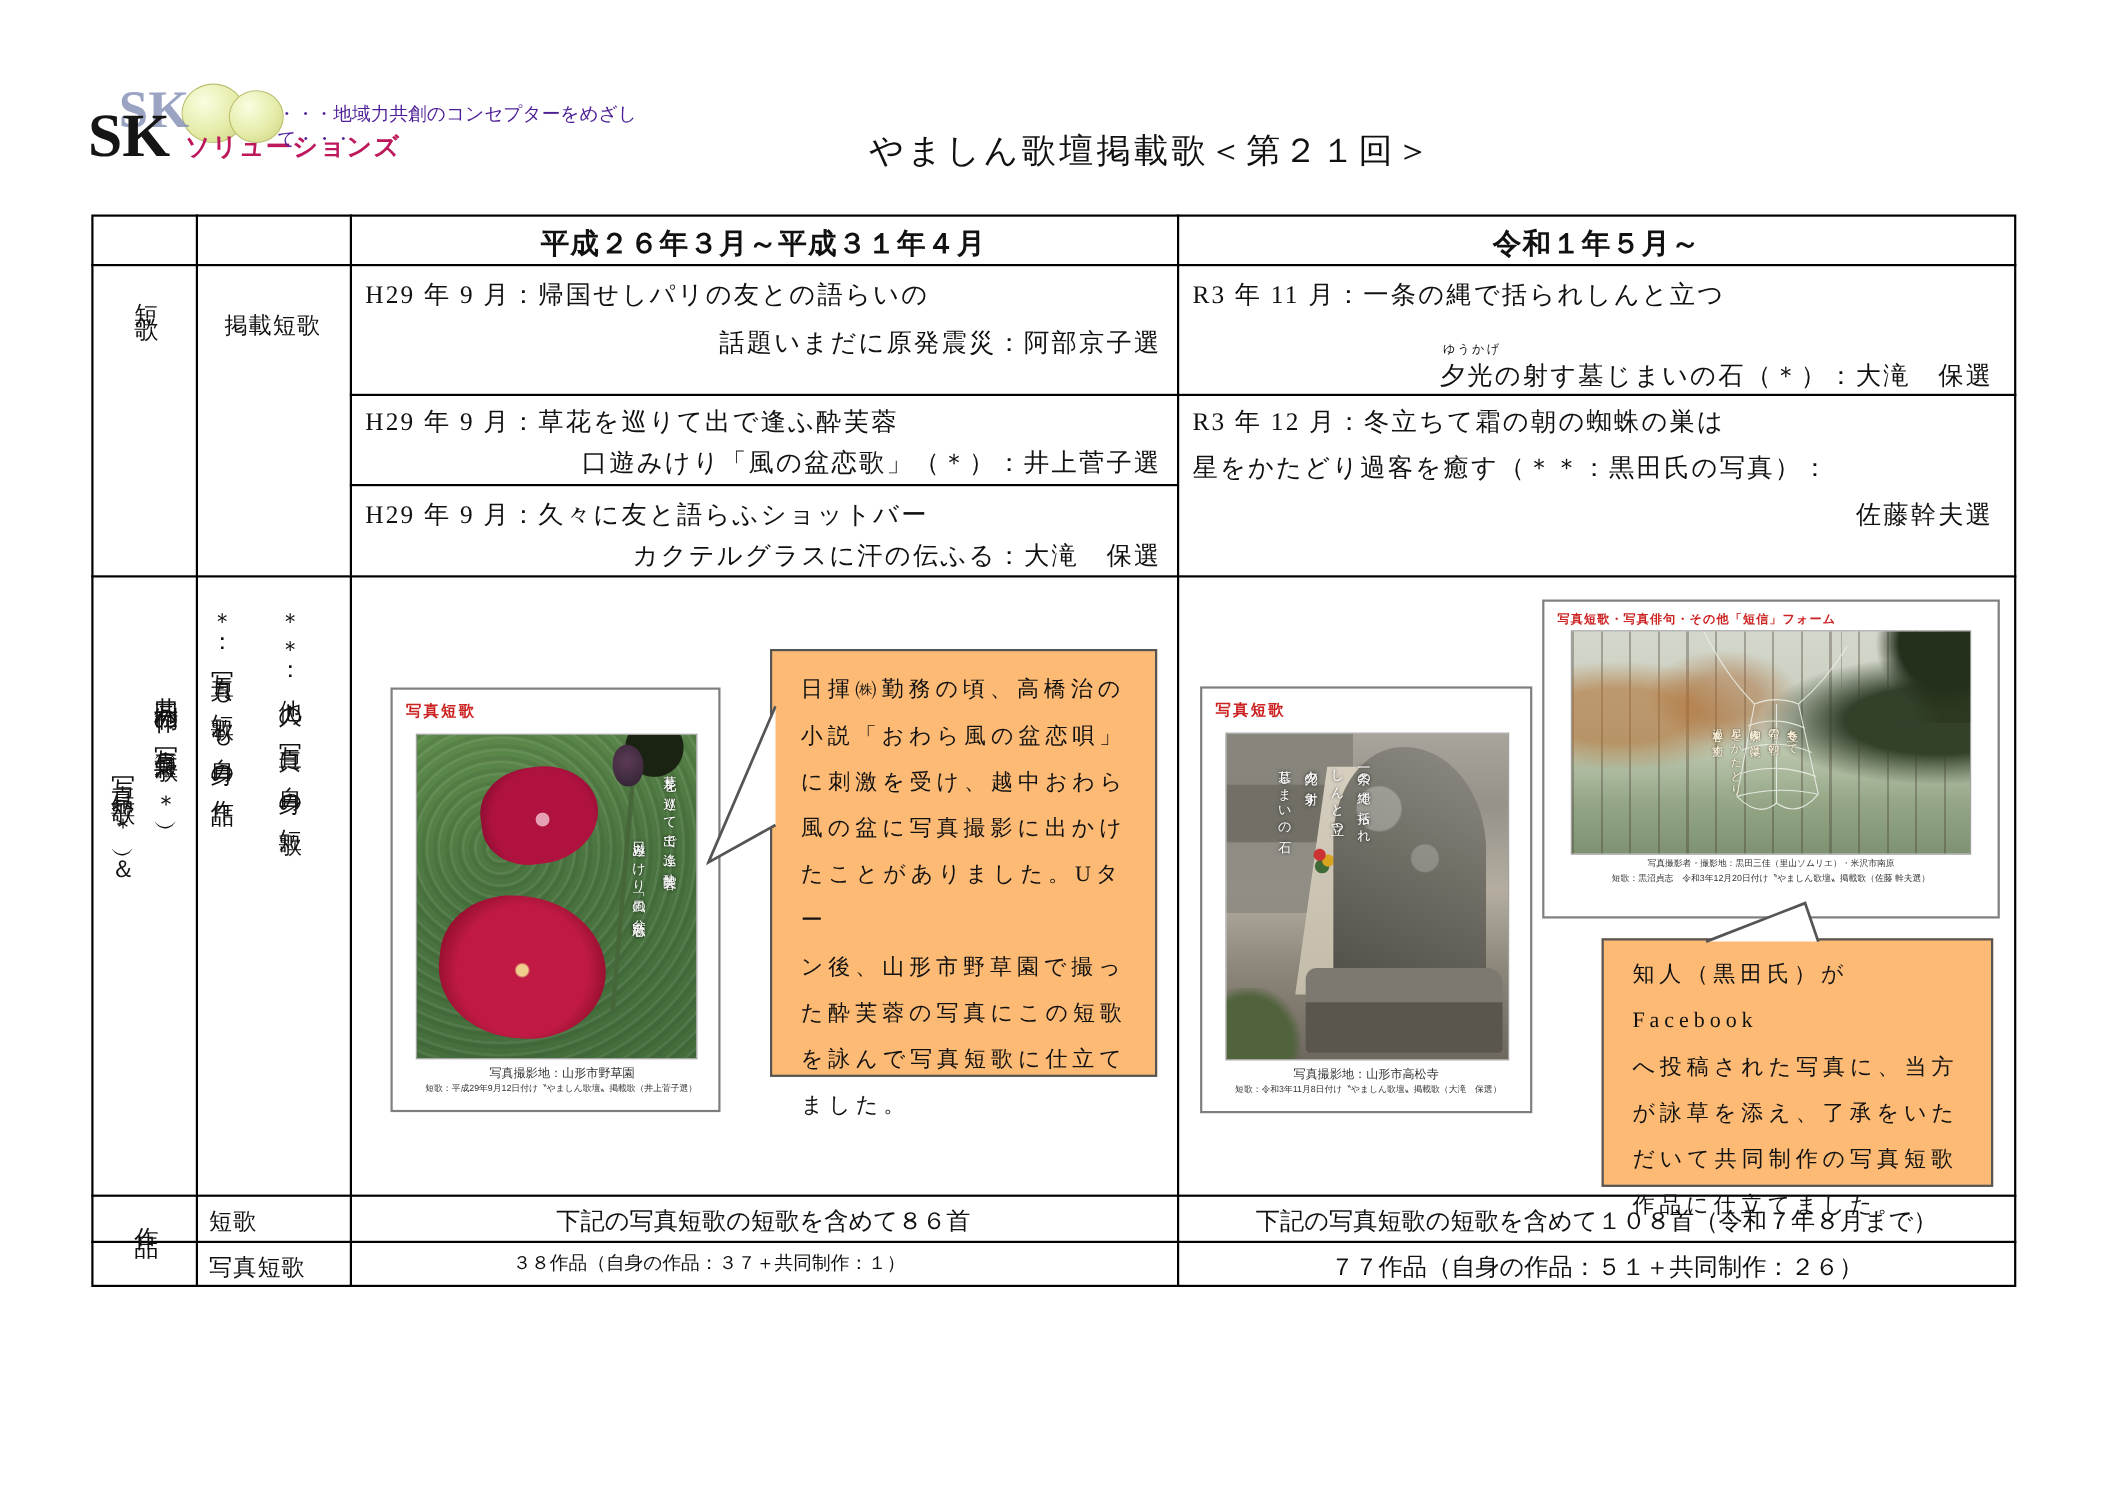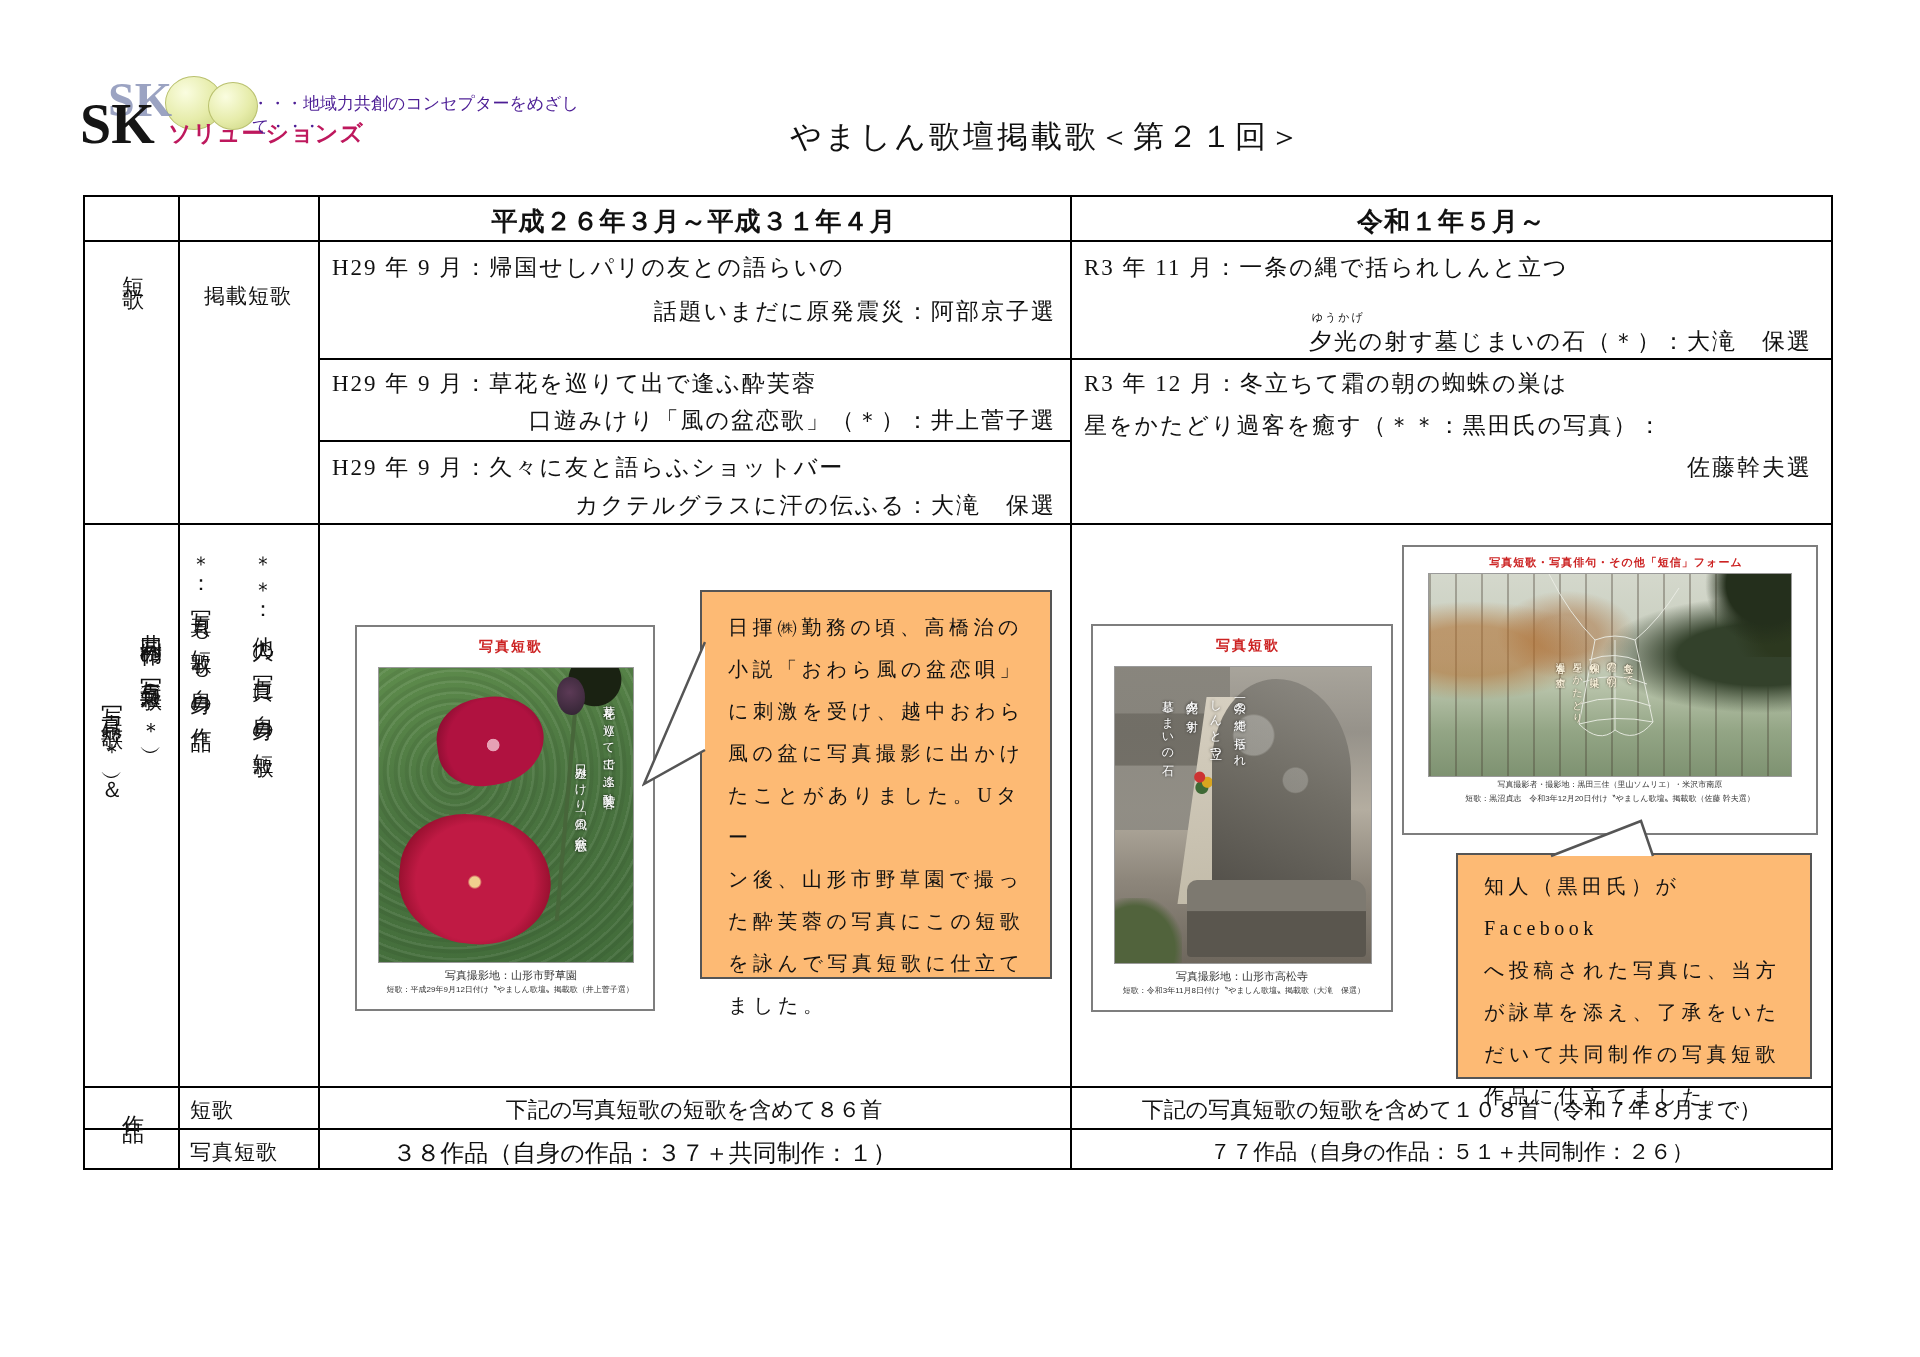--- a/index.html
+++ b/index.html
@@ -17,21 +17,21 @@
         background:radial-gradient(circle at 35% 30%,#fafde0,#e6ecaa 55%,#c9d37e);
         border:1px solid #b9c06e;}
   .ghost-sk{color:#8a93b8;opacity:.85;}
   
   .mincho{font-family:"Liberation Serif","DejaVu Serif",serif;}
   .tanka{font-size:23px;letter-spacing:2px;}
   .rubyw{position:relative;display:inline-block;}
   .rt{position:absolute;top:-16px;left:3px;font-size:11px;letter-spacing:2px;white-space:nowrap;}
   
   .card{position:absolute;background:#fff;border:2px solid #7e7e7e;}
-  .card-title{position:absolute;left:0;right:0;text-align:center;color:#c22;font-weight:bold;margin-left:12px;}
+  .card-title{position:absolute;left:0;right:0;color:#c22;font-weight:bold;margin-left:12px;}
   .photo{position:absolute;border:1px solid #9a9a9a;overflow:hidden;}
   .overlay-v{position:absolute;writing-mode:vertical-rl;text-orientation:upright;color:#fff;
              text-shadow:0 0 3px rgba(0,0,0,.8);}
   .cap1{position:absolute;left:0;right:0;text-align:center;font-size:11px;color:#333;}
   .cap2{position:absolute;left:0;right:0;text-align:center;font-size:10px;color:#333;
         white-space:nowrap;transform:scale(.8);transform-origin:50% 0;}
   
   .bubble{position:absolute;background:#fdba74;border:2px solid #555;z-index:1;}
   .bubble-text{position:absolute;font-family:"Liberation Serif","DejaVu Serif",serif;
                font-size:20px;letter-spacing:4.5px;line-height:42px;white-space:pre-line;}
@@ -201,17 +201,17 @@
   <svg class="tail" style="left:1545px;top:818px;" width="112" height="40" viewBox="0 0 112 40">
     <polygon points="6,38 108,38 96,3" fill="#ffffff"></polygon>
     <path d="M6,38 L96,3 L108,38" fill="none" stroke="#555" stroke-width="2.5"></path>
   </svg>
 
   <div class="abs vert" style="left:118px;top:1098px;font-size:22px;letter-spacing:8px;">作品</div>
   <div class="abs" style="left:190px;top:1096px;font-size:21px;letter-spacing:1px;">短歌</div>
   <div class="abs" style="left:190px;top:1138px;font-size:21px;letter-spacing:1px;">写真短歌</div>
   <div class="abs center" style="left:318px;top:1095px;width:752px;font-size:22px;">下記の写真短歌の短歌を含めて８６首</div>
   <div class="abs center" style="left:1070px;top:1095px;width:763px;font-size:22px;">下記の写真短歌の短歌を含めて１０８首（令和７年８月まで）</div>
-  <div class="abs center" style="left:318px;top:1137px;width:653px;font-size:24px;">３８作品（自身の作品：３７＋共同制作：１）</div>
+  <div class="abs center" style="left:318px;top:1137px;width:653px;font-size:17px;">３８作品（自身の作品：３７＋共同制作：１）</div>
   <div class="abs center" style="left:1070px;top:1137px;width:763px;font-size:22px;">７７作品（自身の作品：５１＋共同制作：２６）</div>
 
 
 </div>
 
 </body></html>

